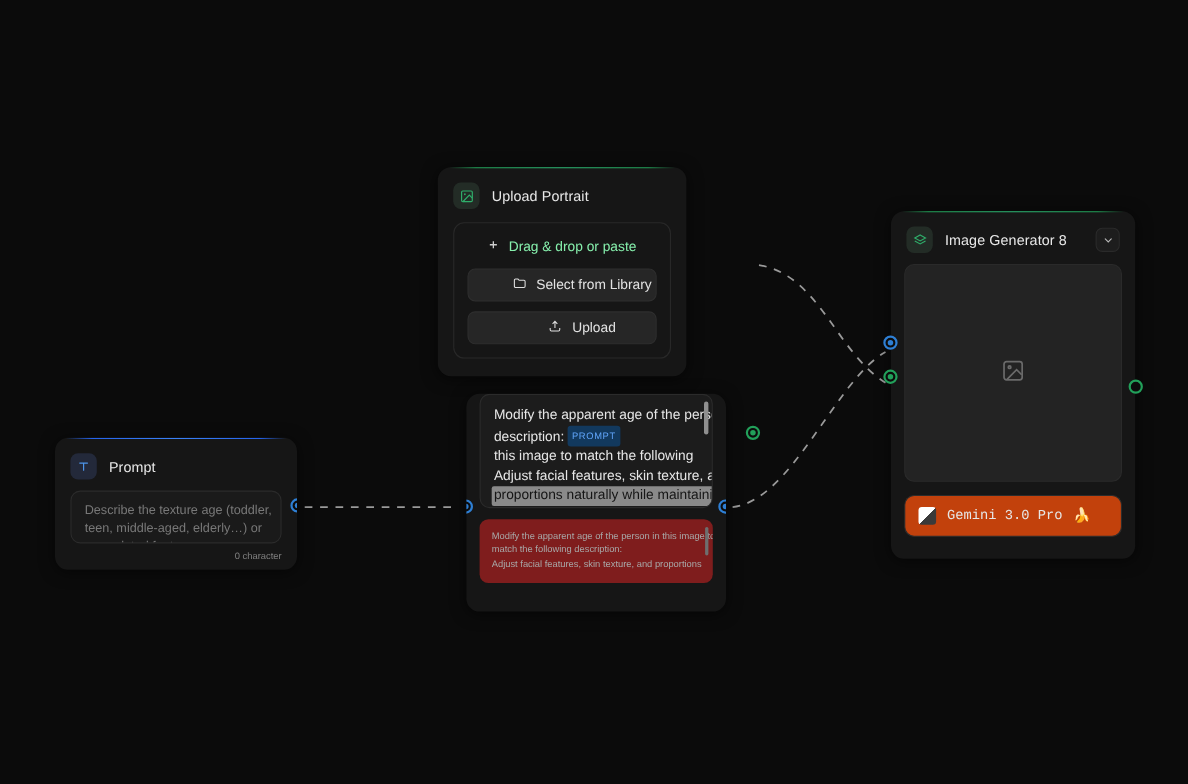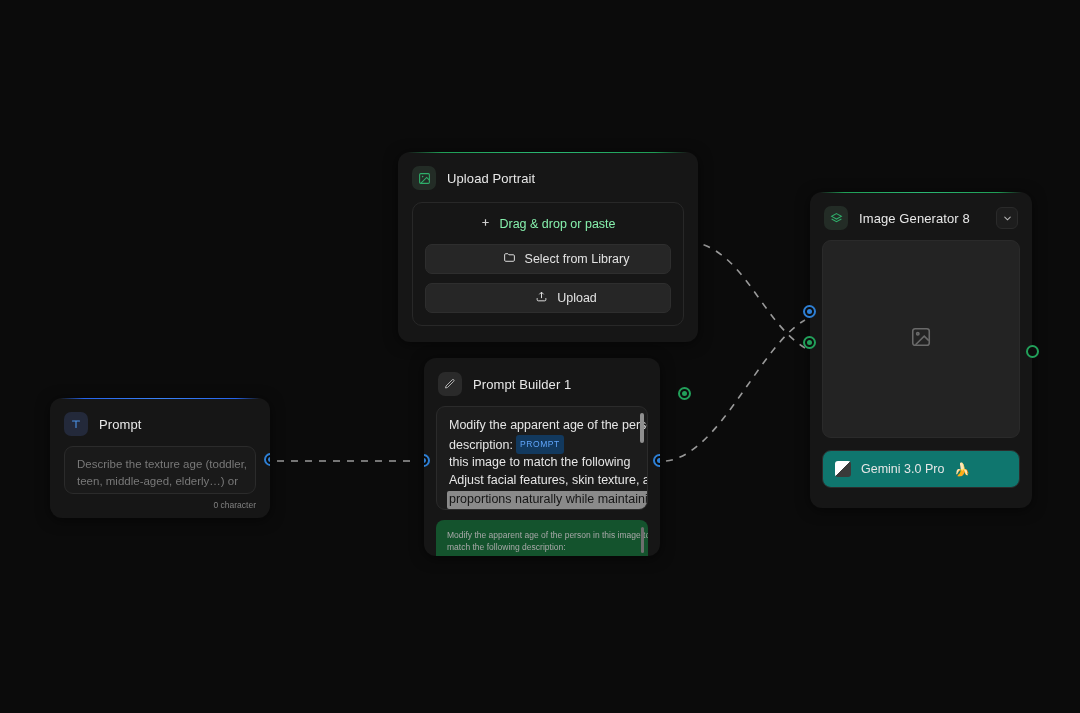--- a/index.html
+++ b/index.html
@@ -93,21 +93,21 @@
     width: 5px; height: 5px;
     border-radius: 50%;
   }
   .port.green { border: 2px solid #22a05a; }
   .port.green::after { background: #22a05a; }
   .port.blue  { border: 2px solid #2e7fd4; }
   .port.blue::after  { background: #2e7fd4; }
   .port.hollow::after { background: transparent; }
 
   
-  #node-upload { left: 398px; top: 152px; width: 300px; }
+  #node-upload { left: 398px; top: 152px; width: 226px; }
   .dropzone {
     margin: 2px 14px 16px 14px;
     border: 1px solid #282828;
     border-radius: 10px;
     padding: 14px 12px 12px 12px;
   }
   .drop-hint {
     display: flex; align-items: center; justify-content: center;
     gap: 8px;
     font-size: 12.5px;
@@ -169,21 +169,21 @@
   .editor-scrollbar {
     position: absolute;
     right: 3px; top: 6px;
     width: 4px; height: 30px;
     background: #8f8f8f;
     border-radius: 3px;
   }
   .builder-preview {
     position: relative;
     margin: 10px 12px 0 12px;
-    background: #14532d;
+    background: #7f1d1d;
     border-radius: 8px;
     padding: 9px 12px 8px 11px;
     height: 58px;
     overflow: hidden;
   }
   .preview-line {
     font-size: 8.5px;
     line-height: 12.4px;
     color: #a8a8a8;
     white-space: nowrap;
@@ -226,27 +226,28 @@
     margin: 0 12px;
     height: 198px;
     background: #232323;
     border: 1px solid #2a2a2a;
     border-radius: 9px;
     display: flex; align-items: center; justify-content: center;
   }
   .model-select {
     margin: 12px 12px 0 12px;
     height: 38px;
-    background: #0f766e;
+    background: #c2410c;
     border: 1px solid #2c2c2c;
     border-radius: 9px;
     display: flex; align-items: center;
     gap: 10px;
     padding: 0 12px;
     cursor: pointer;
+    font-family: Liberation Mono, monospace;
   }
   .model-logo {
     width: 16px; height: 16px;
     border-radius: 3px;
     background: linear-gradient(135deg, #ffffff 0% 50%, #3a3a3a 50% 100%);
     flex: 0 0 auto;
   }
   .model-name { font-size: 12.5px; color: #e6e6e6; }
   .model-emoji { font-size: 13px; }
 </style>
@@ -300,28 +301,20 @@
           </svg>
         </span>
         <span>Upload</span>
       </div>
     </div>
 
     <div class="port green" style="left:280px; top:235px;"></div>
   </div>
 
   <div class="node accent-none" id="node-builder">
-    <div class="node-header">
-      <span class="node-icon">
-        <svg width="12" height="12" viewBox="0 0 24 24" stroke="#b5b5b5" stroke-width="1.9" fill="none">
-          <path d="M16.5 3.5a2.12 2.12 0 013 3L7 19l-4 1 1-4z"></path>
-        </svg>
-      </span>
-      <span class="node-title">Prompt Builder 1</span>
-    </div>
 
     <div class="builder-editor">
       <div class="builder-line">Modify the apparent age of the person in</div>
       <div class="builder-line">
         <span>description:</span><span class="prompt-chip">PROMPT</span>
       </div>
       <div class="builder-line">this image to match the following</div>
       <div class="builder-line">Adjust facial features, skin texture, and</div>
       <div class="builder-line highlighted">proportions naturally while maintaining</div>
       <div class="editor-scrollbar"></div>

